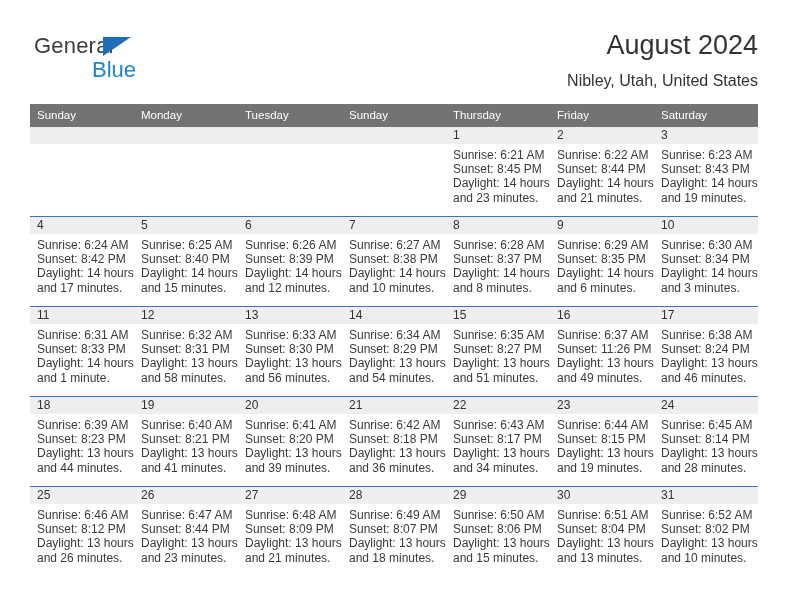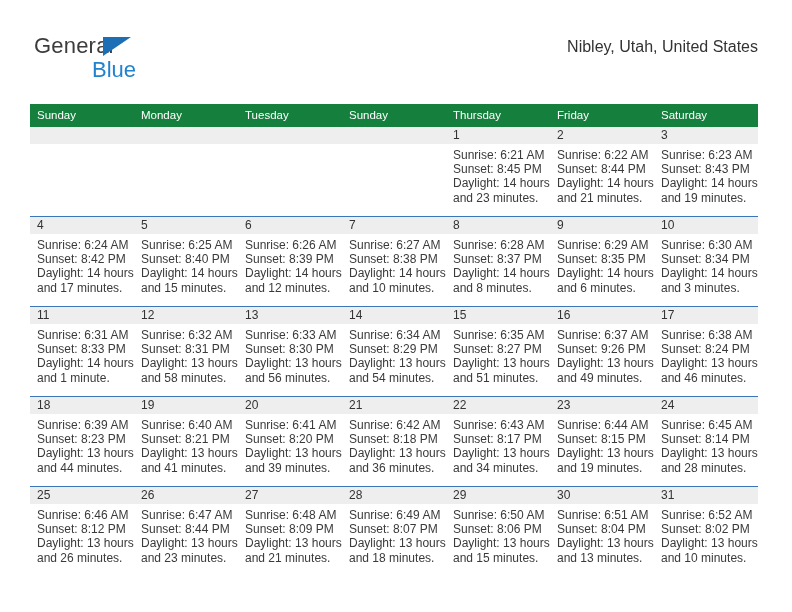--- a/index.html
+++ b/index.html
@@ -87,21 +87,21 @@
   
   .calendar {
     position: absolute;
     left: 30px;
     top: 104px;
     width: 728px;
     border-collapse: collapse;
     table-layout: fixed;
   }
   .calendar th {
-    background: #15803d;
+    background: #737373;
     color: #ffffff;
     font-size: 11.5px;
     font-weight: normal;
     text-align: left;
     padding: 5px 0 5px 7px;
     height: 12px;
     line-height: 13px;
   }
   .calendar td {
     vertical-align: top;
@@ -141,20 +141,21 @@
 <div class="page">
 
   <div class="header">
     <div class="logo">
       <span class="logo-general">General</span>
       <span class="logo-flag"></span>
       <span class="logo-blue">Blue</span>
     </div>
 
     <div class="title-block">
+      <div class="cal-title">August 2024</div>
       <div class="cal-subtitle">Nibley, Utah, United States</div>
     </div>
   </div>
 
   <table class="calendar">
     <thead>
       <tr id="weekday-row">
           <th>Sunday</th>
           <th>Monday</th>
           <th>Tuesday</th>
@@ -318,21 +319,21 @@
               <div>Sunrise: 6:35 AM</div>
               <div>Sunset: 8:27 PM</div>
               <div>Daylight: 13 hours</div>
               <div>and 51 minutes.</div>
             </div>
           </td>
           <td>
             <div class="daynum-band">16</div>
             <div class="cell-body">
               <div>Sunrise: 6:37 AM</div>
-              <div>Sunset: 9:26 PM</div>
+              <div>Sunset: 11:26 PM</div>
               <div>Daylight: 13 hours</div>
               <div>and 49 minutes.</div>
             </div>
           </td>
           <td>
             <div class="daynum-band">17</div>
             <div class="cell-body">
               <div>Sunrise: 6:38 AM</div>
               <div>Sunset: 8:24 PM</div>
               <div>Daylight: 13 hours</div>

